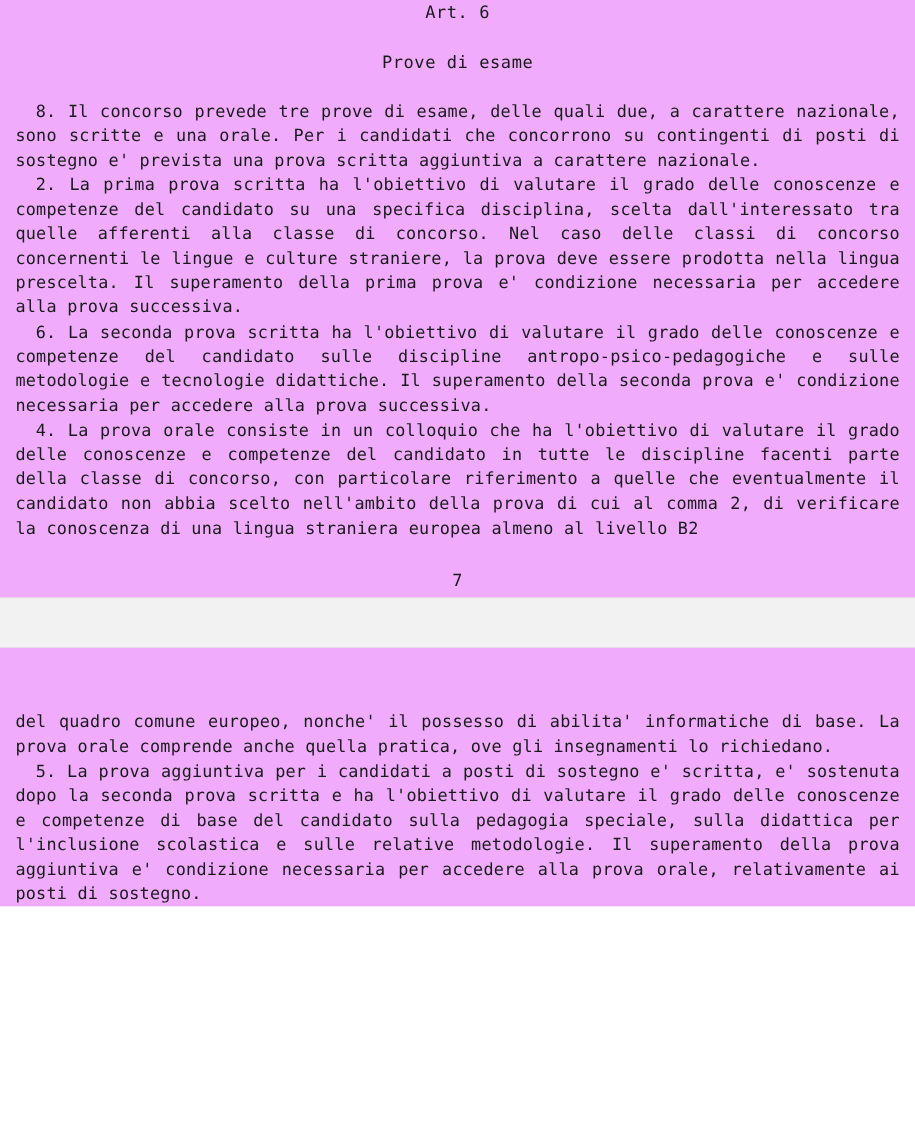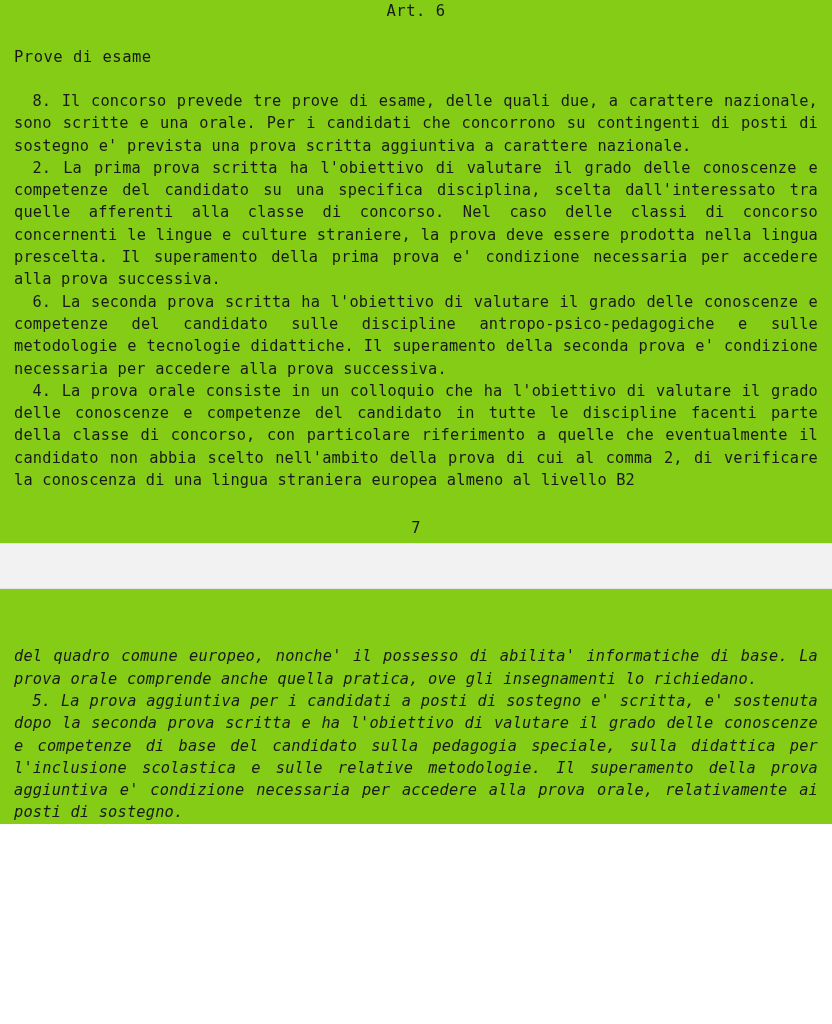--- a/index.html
+++ b/index.html
@@ -9,51 +9,50 @@
   }
   body {
     width: 832px;
     min-height: 1024px;
     font-family: "DejaVu Sans Mono", "Liberation Mono", monospace;
     color: #1a1a1a;
   }
   .page {
     width: 832px;
     box-sizing: border-box;
-    background: #84cc16;
+    background: #f0abfc;
     position: relative;
   }
   .page-one {
     padding: 0 14px 0 14px;
     padding-top: 0;
   }
   .page-gap {
     width: 832px;
     height: 44px;
     background: #f2f2f2;
     border-top: 1px solid #e3e3e3;
     border-bottom: 1px solid #e3e3e3;
   }
   .spacer-top {
     height: 56px;
   }
   .page-two {
     padding: 0 14px;
-    font-style: italic;
   }
   .art-heading {
     text-align: center;
     font-size: 15.5px;
     letter-spacing: 0.5px;
     margin: 0;
     padding-top: 0;
     line-height: 22px;
   }
   .section-heading {
-    text-align: left;
+    text-align: center;
     font-size: 15.5px;
     letter-spacing: 0.5px;
     margin: 0;
     padding-top: 24px;
     line-height: 22px;
   }
   .para {
     font-size: 15.3px;
     line-height: 22.3px;
     text-align: justify;

